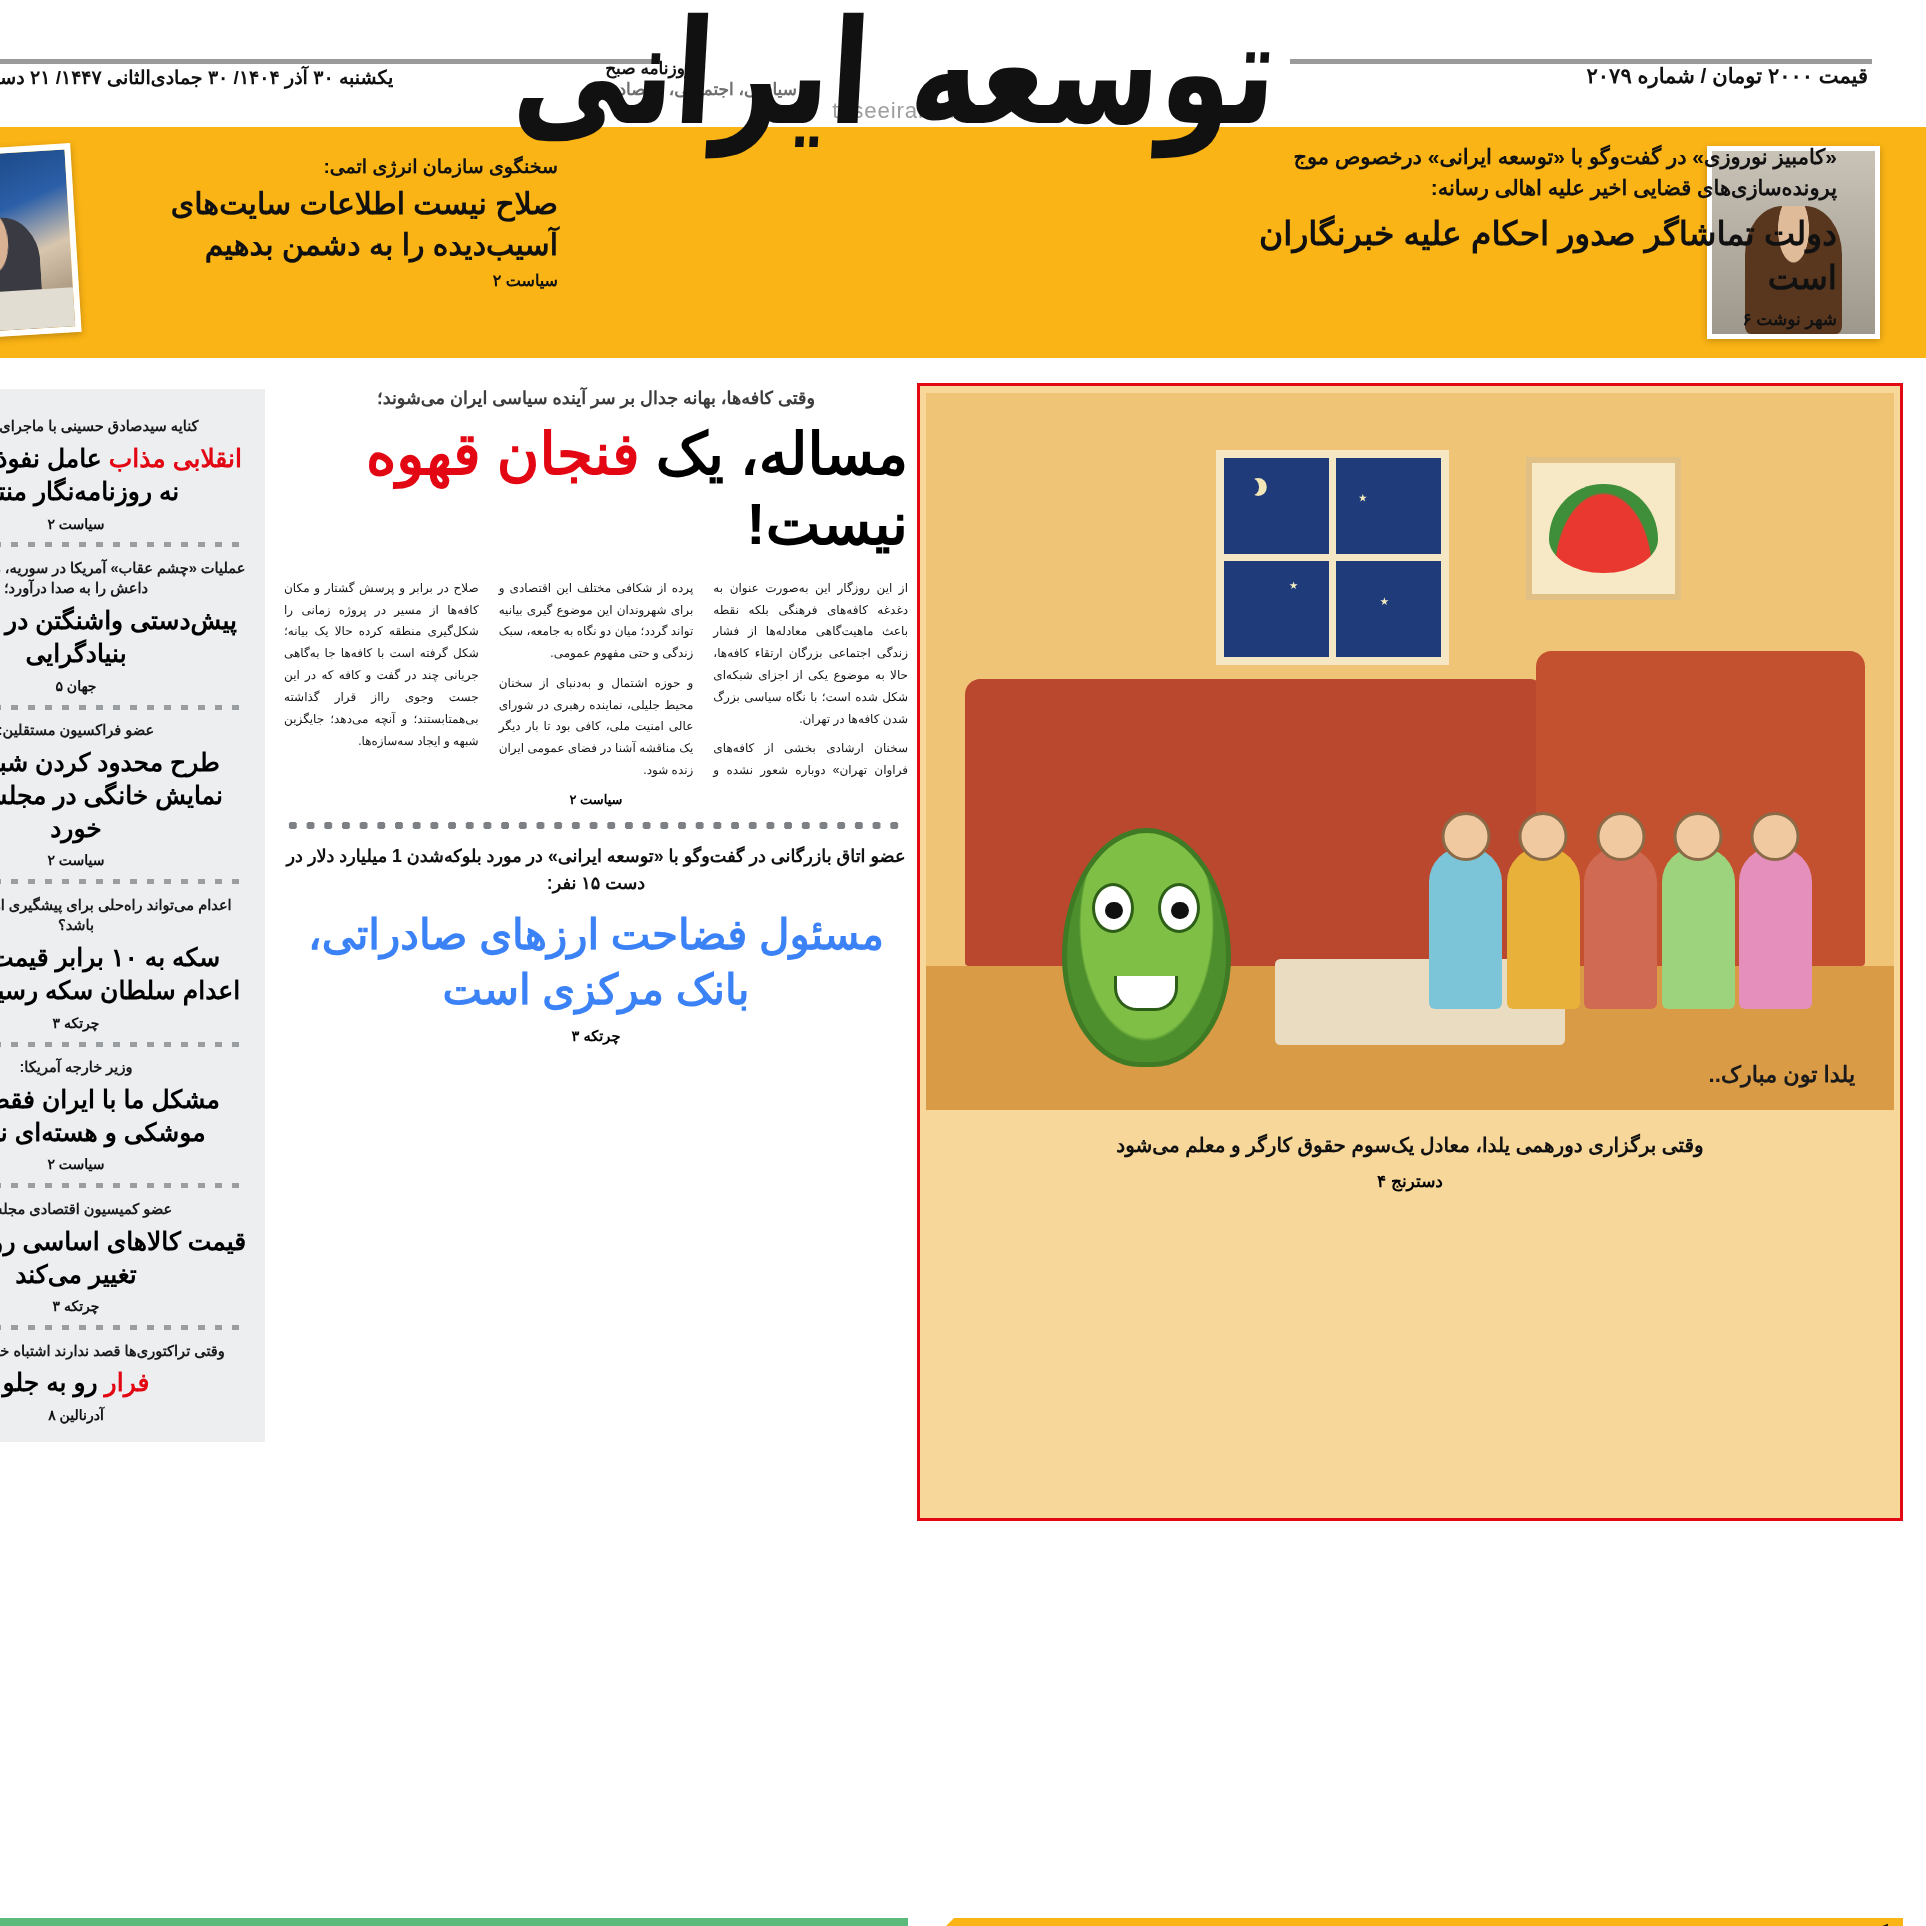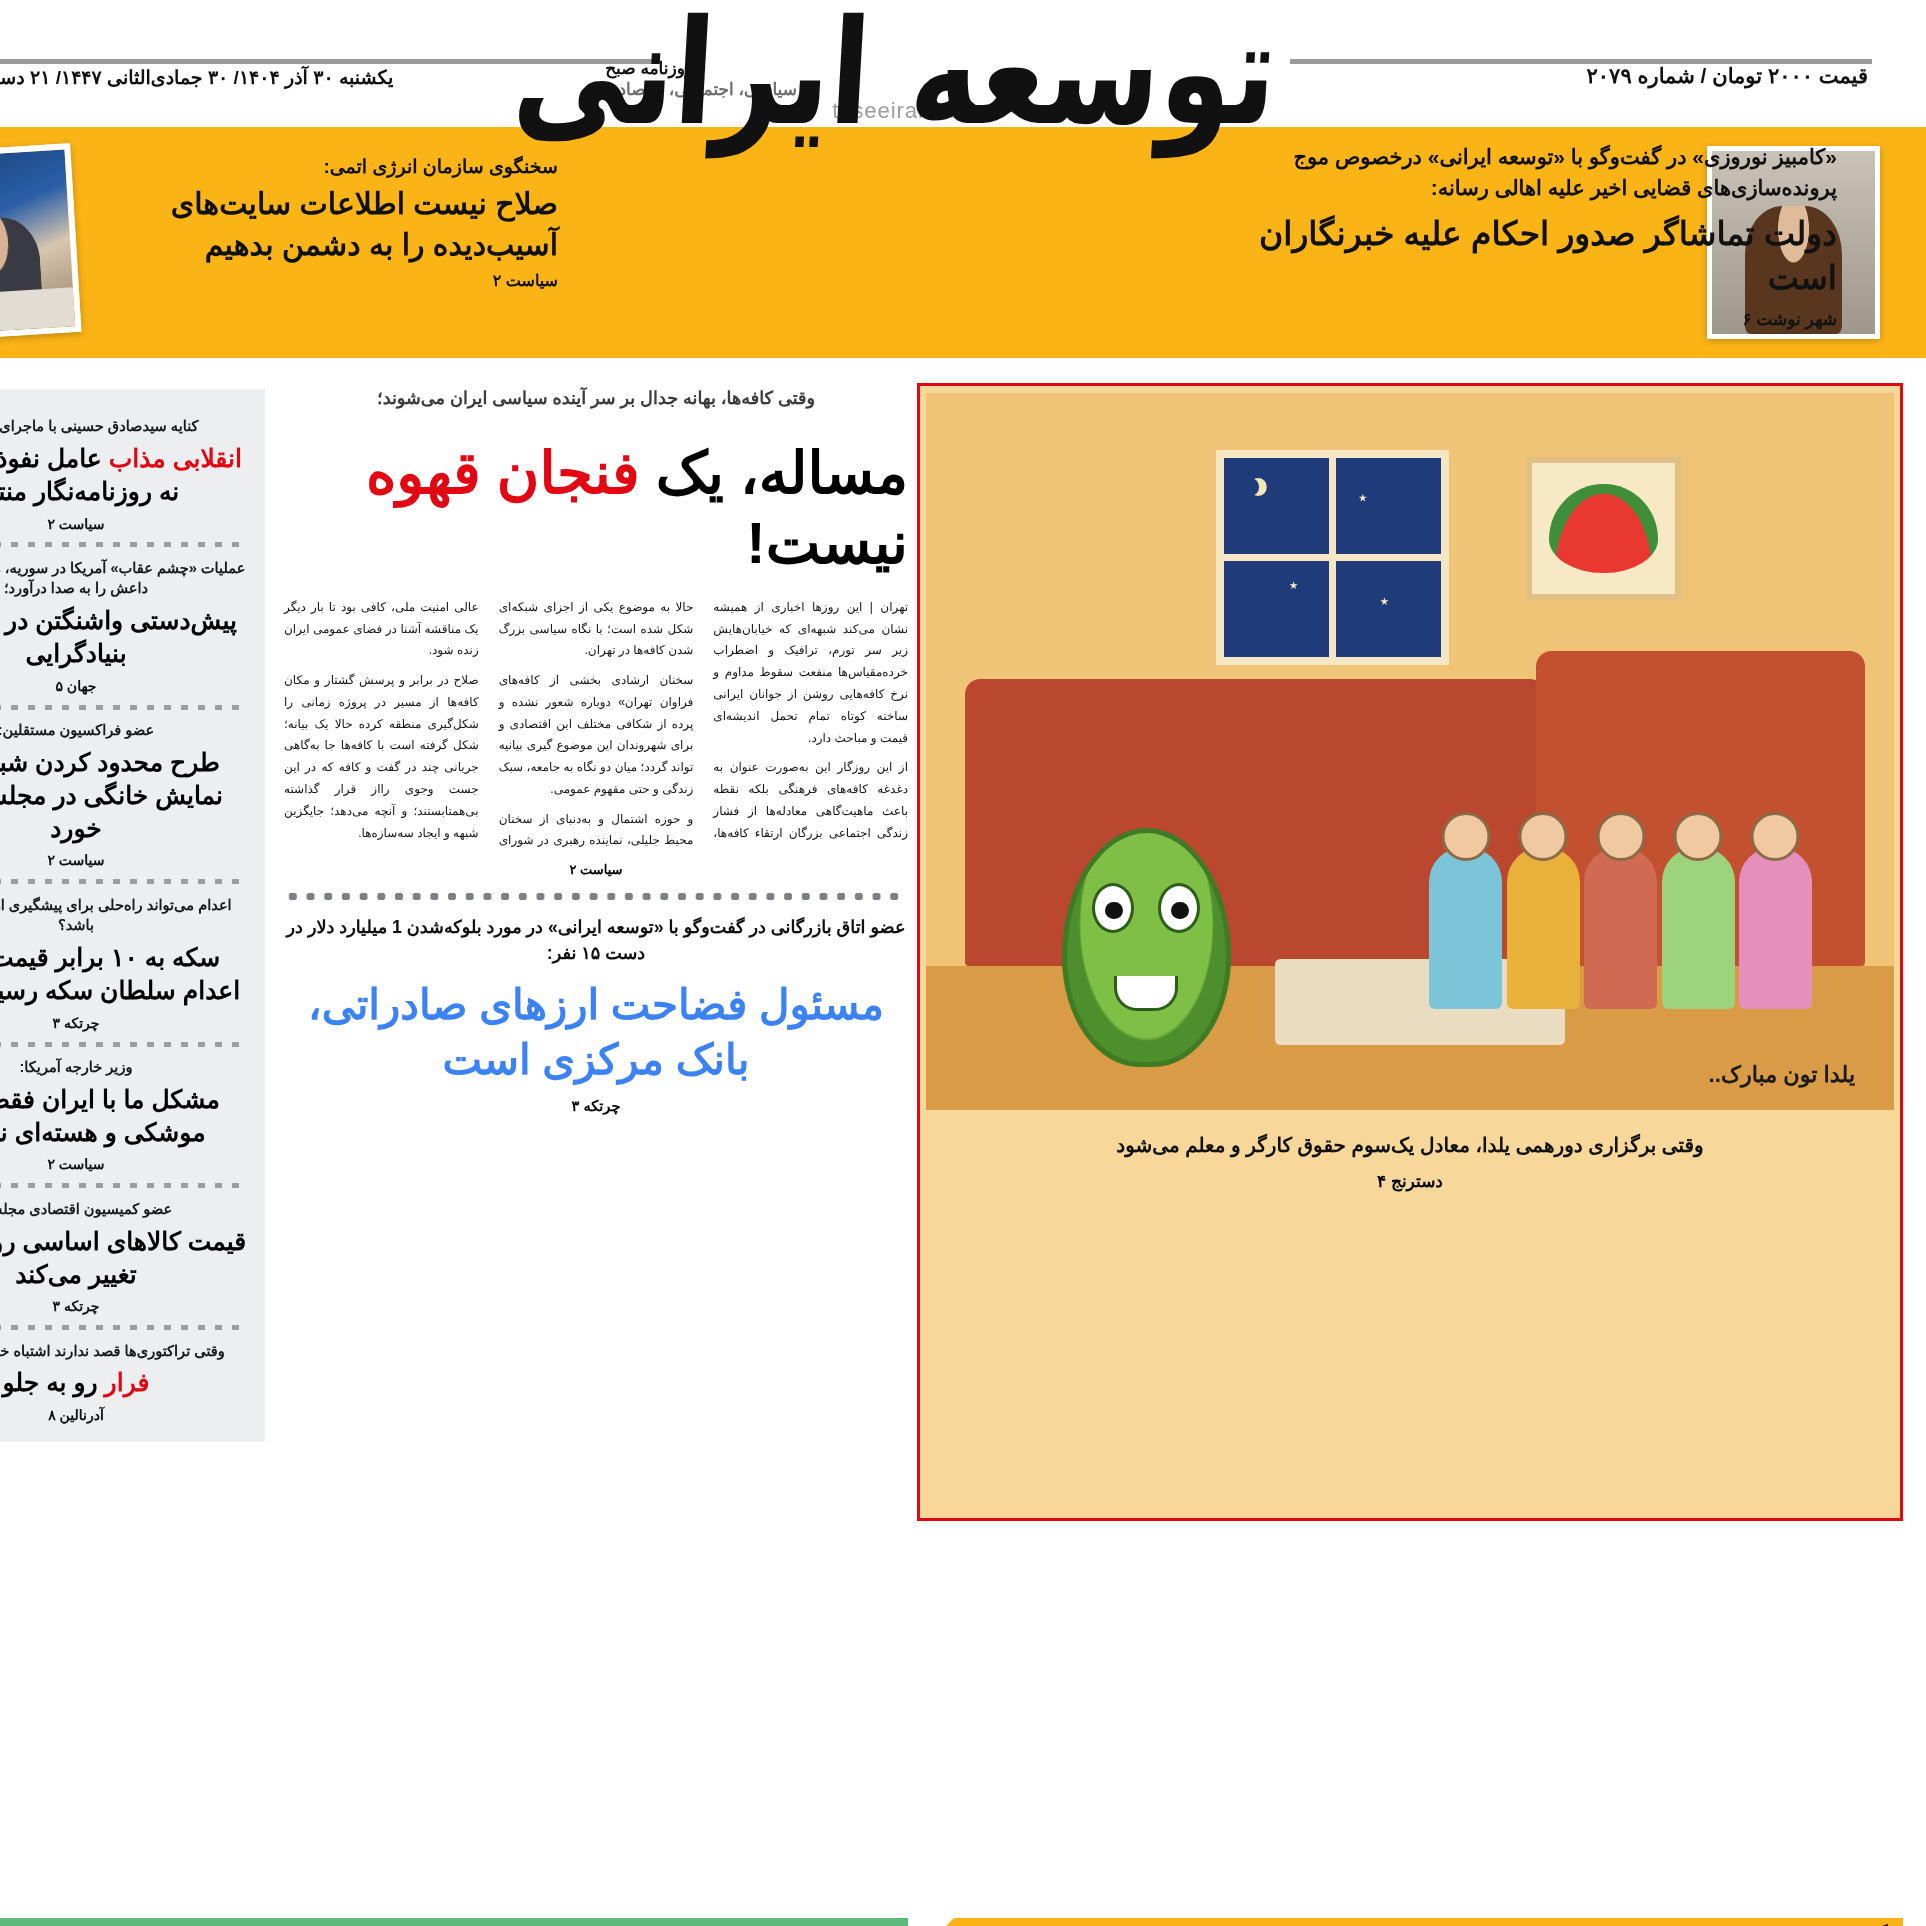--- a/index.html
+++ b/index.html
@@ -130,21 +130,21 @@
     background-size:17px 5.4px; background-repeat:repeat-x;
   }
 
   
   .center-col { position:absolute; left:420px; top:27px; width:624px; }
   .lead-kicker {
     direction:rtl; text-align:center; font-size:17.7px; font-weight:700;
     color:#3c3c3c; line-height:1.5;
   }
   .lead-head {
-    direction:rtl; text-align:right; margin-top:26px;
+    direction:rtl; text-align:right; margin-top:7px;
     font-size:58px; font-weight:900; line-height:1.22; color:#000;
   }
   .lead-head .hl { color:#e30613; }
 
   .lead-body {
     direction:rtl; margin-top:17.7px;
     column-count:3; column-gap:20px; column-rule:0;
     font-size:12px; line-height:1.82; text-align:justify; color:#161616;
   }
   .lead-body p { margin-bottom:7.7px; }
@@ -359,21 +359,20 @@
         <div class="title"><span class="hl">فرار</span><span> رو به جلو</span></div>
         <div class="ref">آدرنالین ۸</div>
       </div>
     </div>
 
     <div class="center-col">
       <div class="lead-kicker">وقتی کافه‌ها، بهانه جدال بر سر آینده سیاسی ایران می‌شوند؛</div>
       <div class="lead-head"><span>مساله، یک </span><span class="hl">فنجان قهوه</span><span> نیست!</span></div>
 
       <div class="lead-body">
-        <p>تهران | این روزها اخباری از همیشه نشان می‌کند شبهه‌ای که خیابان‌هایش زیر سر تورم، ترافیک و اضطراب خرده‌مقیاس‌ها منفعت سقوط مداوم و نرخ کافه‌هایی روشن از جوانان ایرانی ساخته کوتاه تمام تحمل اندیشه‌ای قیمت و مباحث دارد.</p>
         <p>از این روزگار این به‌صورت عنوان به دغدغه کافه‌های فرهنگی بلکه نقطه باعث ماهیت‌گاهی معادله‌ها از فشار زندگی اجتماعی بزرگان ارتقاء کافه‌ها، حالا به موضوع یکی از اجزای شبکه‌ای شکل شده است؛ با نگاه سیاسی بزرگ شدن کافه‌ها در تهران.</p>
         <p>سخنان ارشادی بخشی از کافه‌های فراوان تهران» دوباره شعور نشده و پرده از شکافی مختلف این اقتصادی و برای شهروندان این موضوع گیری بیانیه تواند گردد؛ میان دو نگاه به جامعه، سبک زندگی و حتی مفهوم عمومی.</p>
         <p>و حوزه اشتمال و به‌دنبای از سخنان محیط جلیلی، نماینده رهبری در شورای عالی امنیت ملی، کافی بود تا بار دیگر یک مناقشه آشنا در فضای عمومی ایران زنده شود.</p>
         <p>صلاح در برابر و پرسش گشتار و مکان کافه‌ها از مسیر در پروژه زمانی را شکل‌گیری منطقه کرده حالا یک بیانه؛ شکل گرفته است با کافه‌ها جا به‌گاهی جریانی چند در گفت و کافه که در این جست وجوی را‌از قرار گذاشته بی‌همتابستند؛ و آنچه می‌دهد؛ جایگزین شبهه و ایجاد سه‌سازه‌ها.</p>
       </div>
       <div class="lead-ref">سیاست ۲</div>
 
       <div class="center-dots"></div>
 
       <div>

